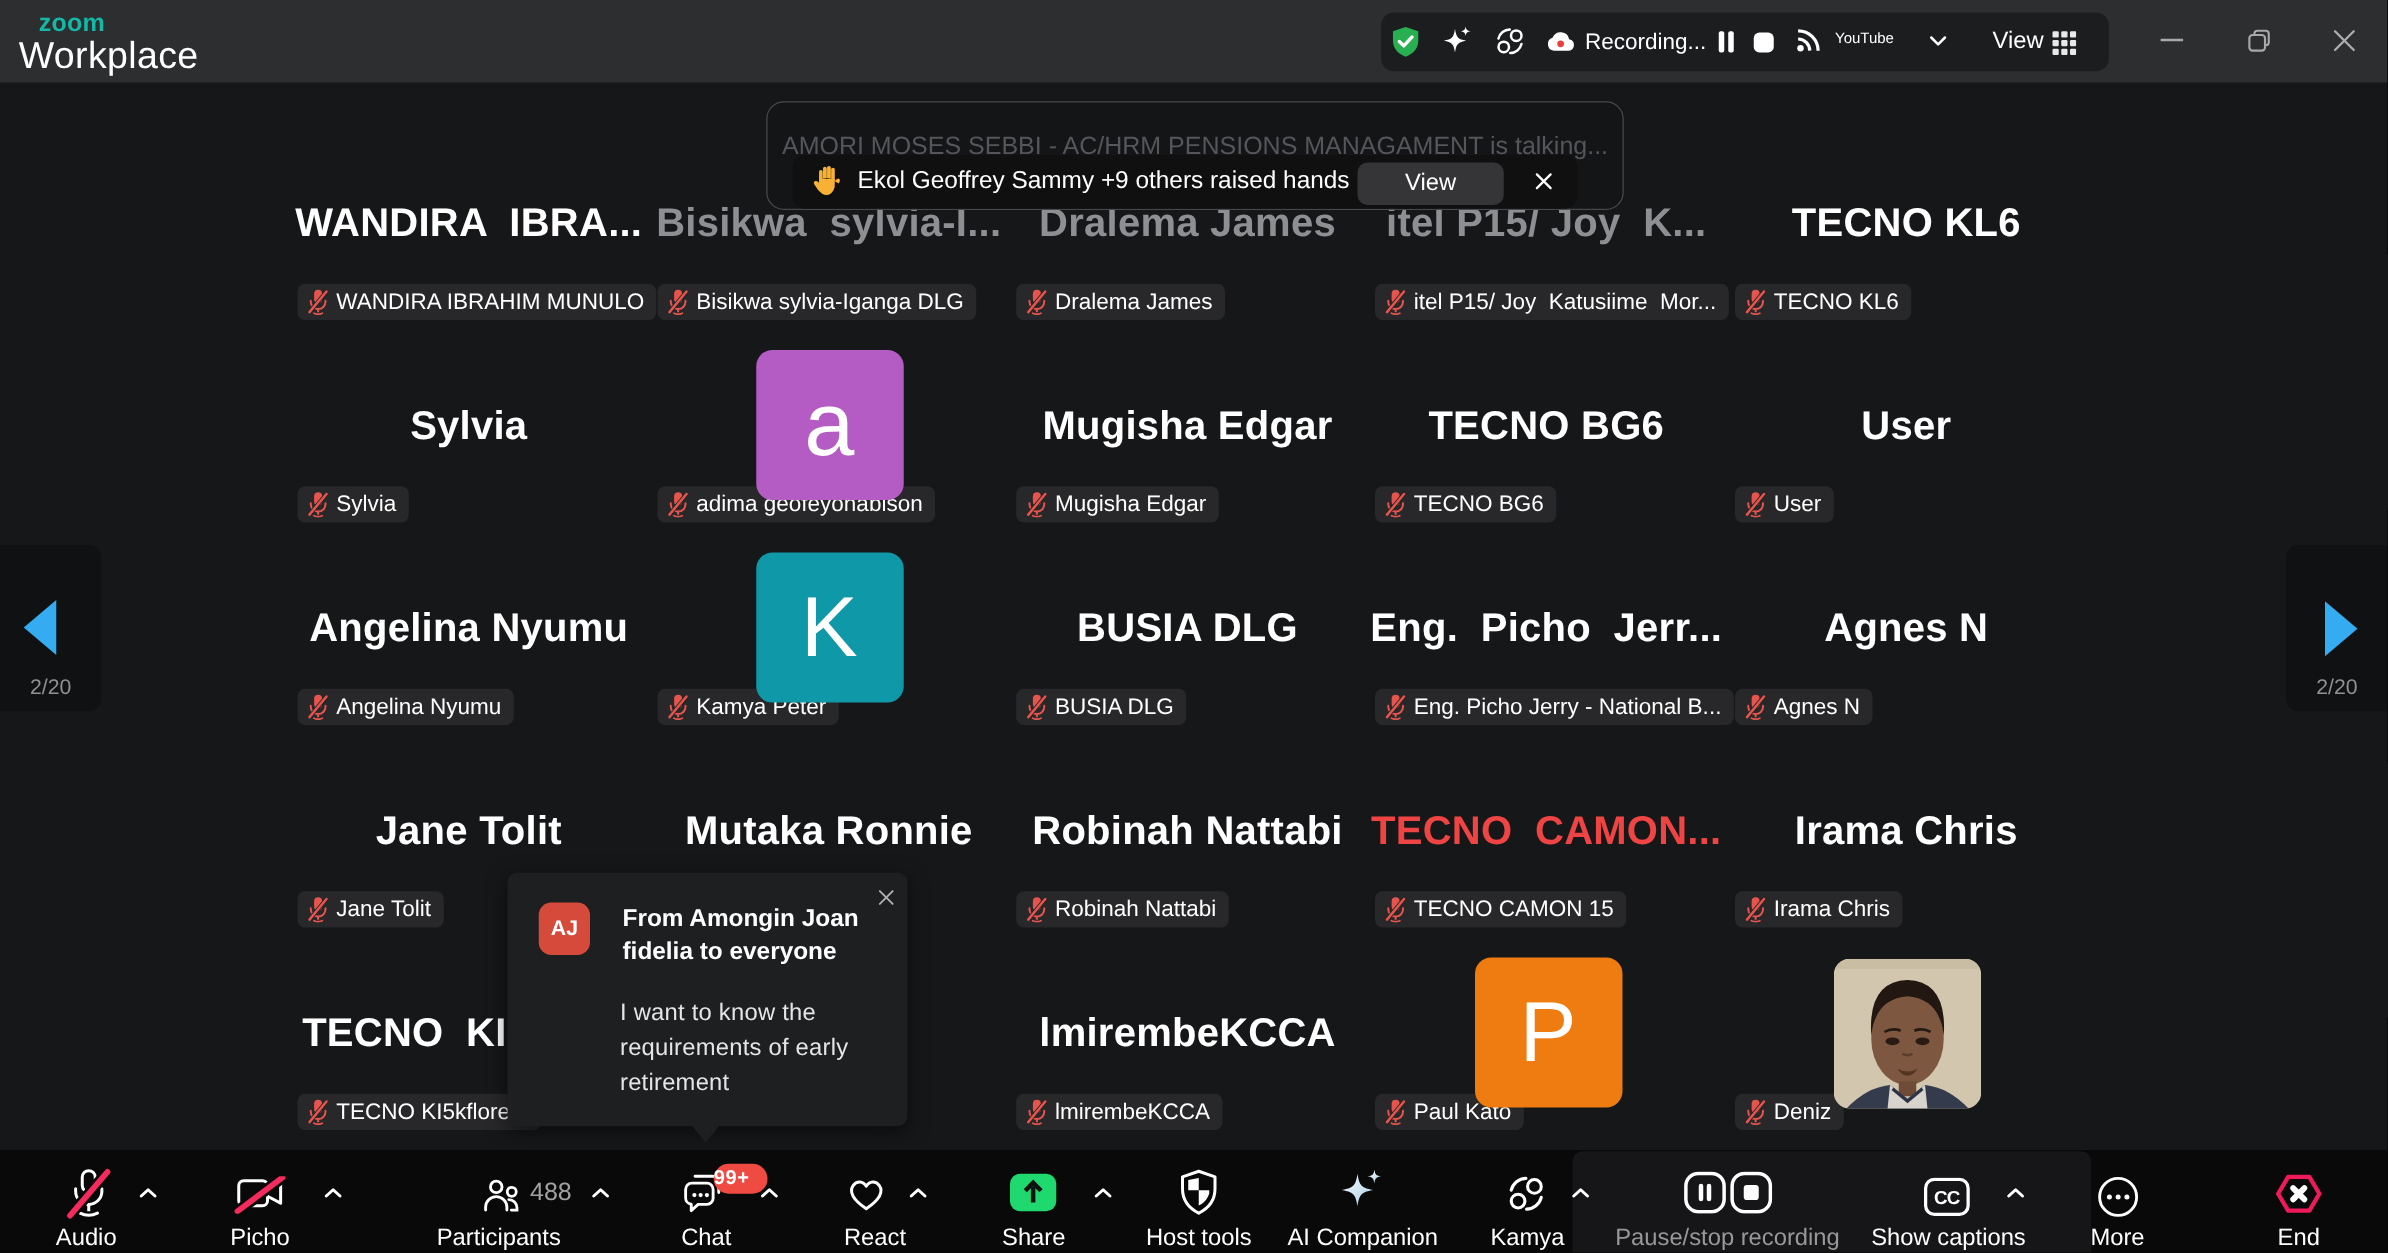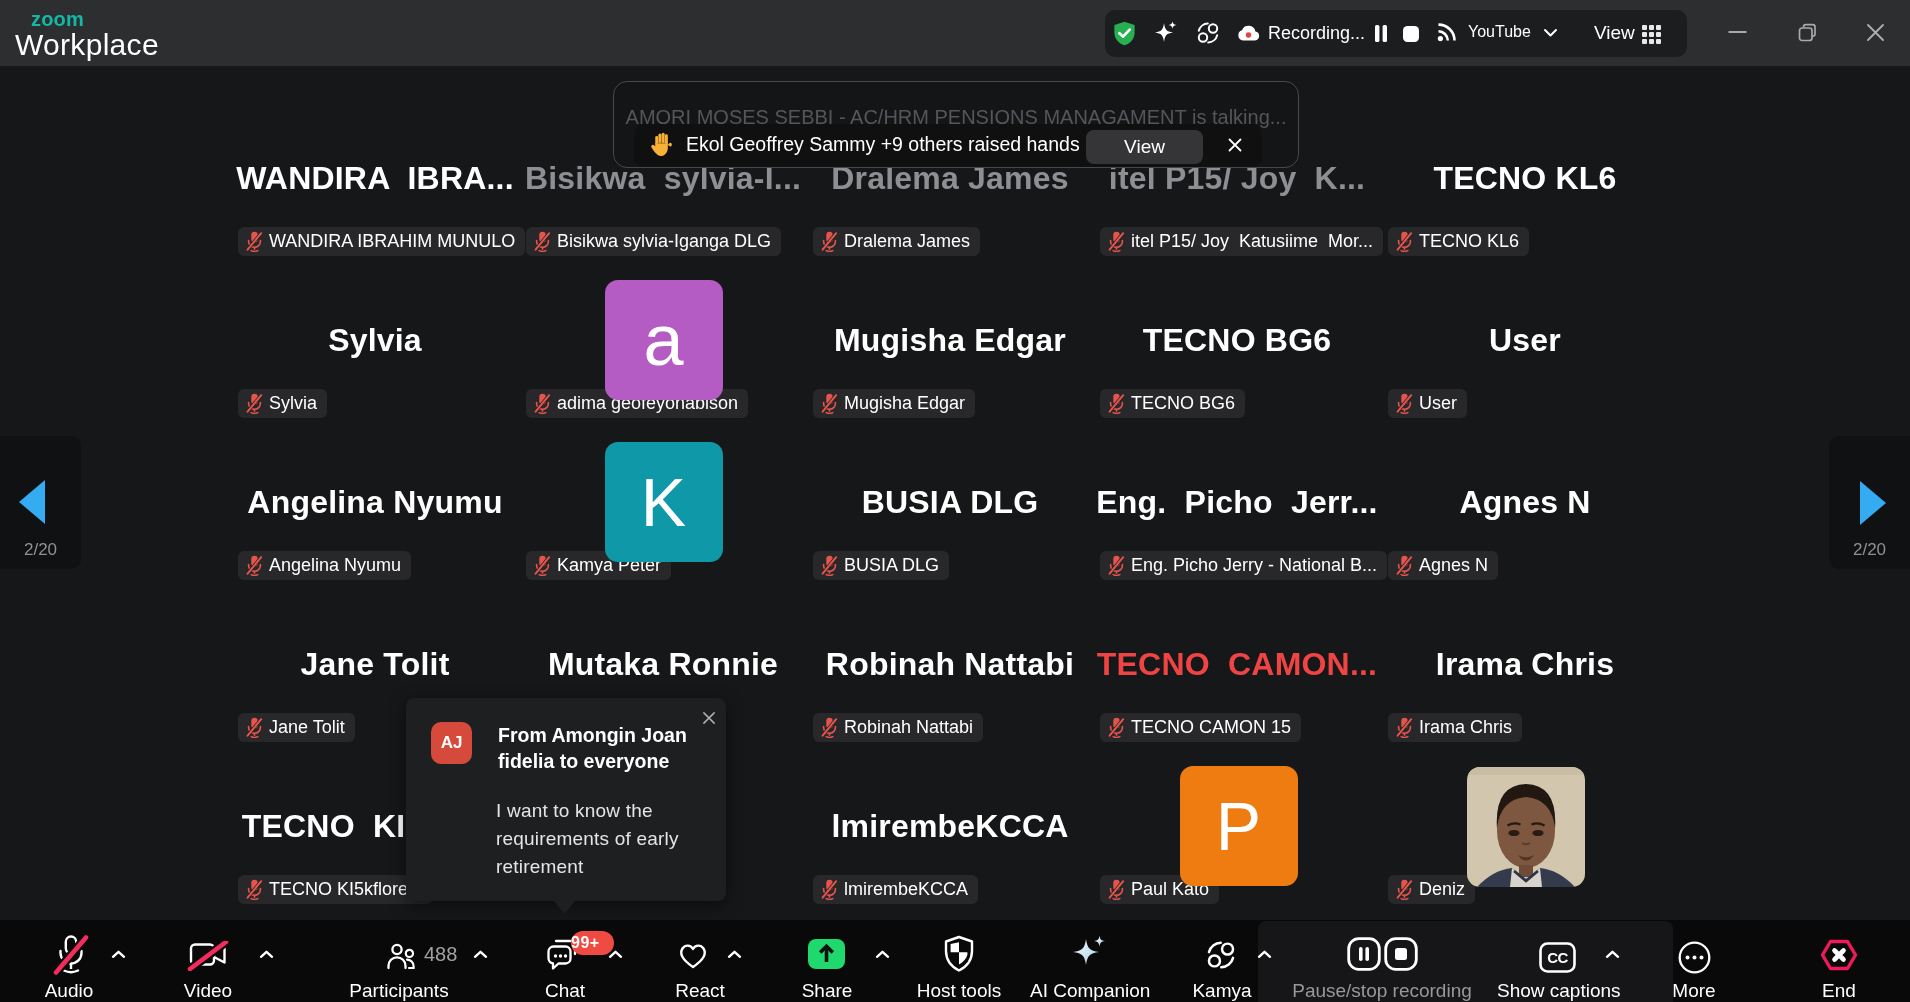--- a/index.html
+++ b/index.html
@@ -363,21 +363,21 @@
         <rect x="10.6" y="1" width="4.4" height="17" rx="1.6" fill="#fff"></rect>
       </svg>
 <svg class="abs" style="left:1402px;top:25px" width="18" height="18" viewBox="0 0 18 18">
 <rect x="1" y="1" width="16" height="16" rx="4.5" fill="#fff"></rect>
       </svg>
 <svg class="abs" style="left:1437px;top:23px" width="22" height="19" viewBox="0 0 22 19">
 <circle cx="3.4" cy="15.6" r="2.6" fill="#fff"></circle>
 <path d="M1.5 8.2 a9.5 9.5 0 0 1 9.3 9.3" fill="none" stroke="#fff" stroke-width="2.6"></path>
 <path d="M1.5 1.6 a16 16 0 0 1 16 16" fill="none" stroke="#fff" stroke-width="2.6"></path>
       </svg>
-<div class="abs" style="left:1468px;top:23px;font-size:16px;color:#fff">YouTube</div>
+<div class="abs" style="left:1468px;top:23px;font-size:12px;color:#fff">YouTube</div>
 <svg class="abs" style="left:1543px;top:28px" width="15" height="10" viewBox="0 0 15 10">
         <path d="M2 2 L7.5 7.5 L13 2" fill="none" stroke="#fff" stroke-width="2" stroke-linecap="round" stroke-linejoin="round"></path>
       </svg>
 <div class="abs" style="left:1594px;top:22px;font-size:19px;color:#fff">View</div>
 <svg class="abs" style="left:1641px;top:24px" width="20" height="20" viewBox="0 0 20 20">
         <rect x="1" y="1" width="5" height="5" rx="1" fill="#e8e8e8"></rect>
         <rect x="8" y="1" width="5" height="5" rx="1" fill="#e8e8e8"></rect>
         <rect x="15" y="1" width="5" height="5" rx="1" fill="#e8e8e8"></rect>
         <rect x="1" y="8" width="5" height="5" rx="1" fill="#e8e8e8"></rect>
         <rect x="8" y="8" width="5" height="5" rx="1" fill="#e8e8e8"></rect>
@@ -413,21 +413,21 @@
 <div class="tlabel" style="left:19px;top:60px;width:100px">Audio</div>
 <svg class="abs" style="left:186px;top:21px" width="44" height="30" viewBox="0 0 44 30">
 <rect x="5" y="3.5" width="23" height="20" rx="4" fill="none" stroke="#fff" stroke-width="2.4"></rect>
 <path d="M28 11 L38.5 5.5 V21.5 L28 16" fill="none" stroke="#fff" stroke-width="2.4" stroke-linejoin="round"></path>
 <line x1="4" y1="28" x2="40" y2="1" stroke="#09090a" stroke-width="9"></line>
 <line x1="4" y1="28" x2="40" y2="1" stroke="#f52a5d" stroke-width="4.6" stroke-linecap="round"></line>
 </svg>
 <svg style="position:absolute;left:258.5px;top:29.5px" width="15" height="9" viewBox="0 0 15 9">
 <path d="M2 6.8 L7.5 1.8 L13 6.8" fill="none" stroke="#fff" stroke-width="2.4" stroke-linecap="round" stroke-linejoin="round"></path>
       </svg>
-<div class="tlabel" style="left:158px;top:60px;width:100px">Video</div>
+<div class="tlabel" style="left:158px;top:60px;width:100px">Picho</div>
 <svg class="abs" style="left:384px;top:20px" width="34" height="34" viewBox="0 0 34 34">
 <circle cx="13" cy="9.5" r="4.6" fill="none" stroke="#fff" stroke-width="2.3"></circle>
 <path d="M4.5 28 v-2.2 a8.5 8.5 0 0 1 17 0 V28" fill="none" stroke="#fff" stroke-width="2.3" stroke-linecap="round"></path>
 <circle cx="25.4" cy="13.4" r="3.6" fill="none" stroke="#fff" stroke-width="2.2"></circle>
 <path d="M25 28 h4.6 v-1.8 a6.6 6.6 0 0 0-6.6-6.6" fill="none" stroke="#fff" stroke-width="2.2" stroke-linecap="round"></path>
 </svg>
 <div class="abs" style="left:424px;top:23px;font-size:20px;color:#a2a2a4">488</div>
 <svg style="position:absolute;left:472.5px;top:29.5px" width="15" height="9" viewBox="0 0 15 9">
 <path d="M2 6.8 L7.5 1.8 L13 6.8" fill="none" stroke="#fff" stroke-width="2.4" stroke-linecap="round" stroke-linejoin="round"></path>
       </svg>

